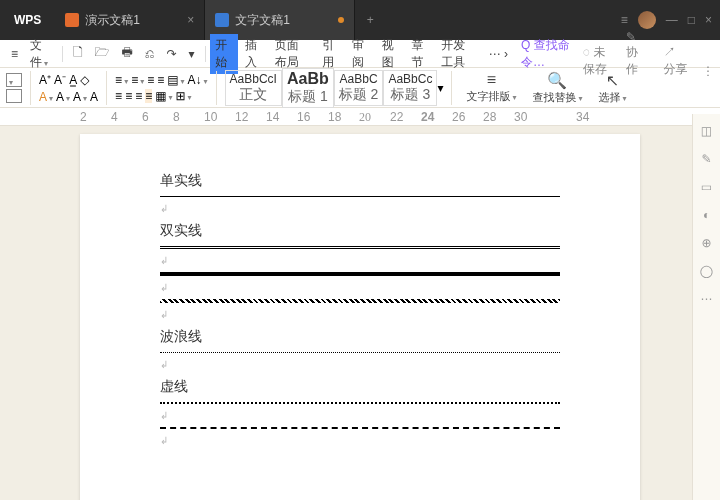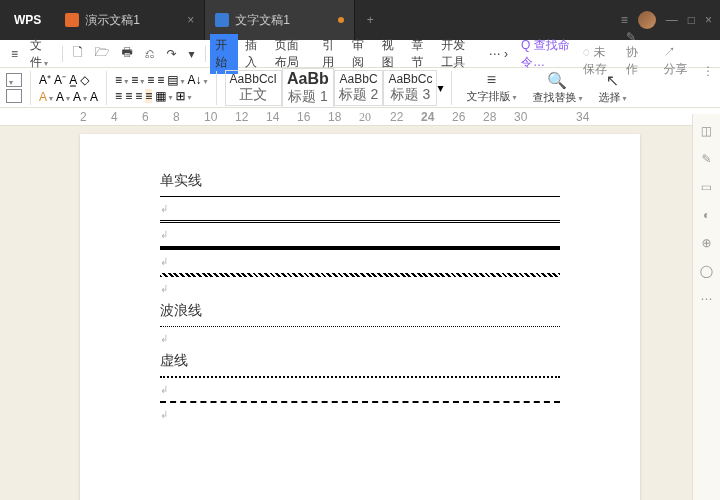--- a/index.html
+++ b/index.html
@@ -201,20 +201,21 @@
     <span style="left: 514px;">30</span>
     <span style="left: 577px; margin-top: 22px;">32</span>
     <span style="left: 576px;">34</span>
   </div>
 
 <div class="canvas">
   <div class="page">
     <h4>单实线</h4>
     <div class="line l-single"></div>
     <div class="pm">↲</div>
+    <h4>双实线</h4>
     <div class="line l-double"></div>
     <div class="pm">↲</div>
     <div class="line l-thick"></div>
     <div class="pm">↲</div>
     <div class="line l-hatch"></div>
     <div class="pm">↲</div>
     <h4>波浪线</h4>
     <div class="line l-dotted" style="border-top-style:dotted;border-width:1px"></div>
     <div class="pm">↲</div>
     <h4>虚线</h4>

